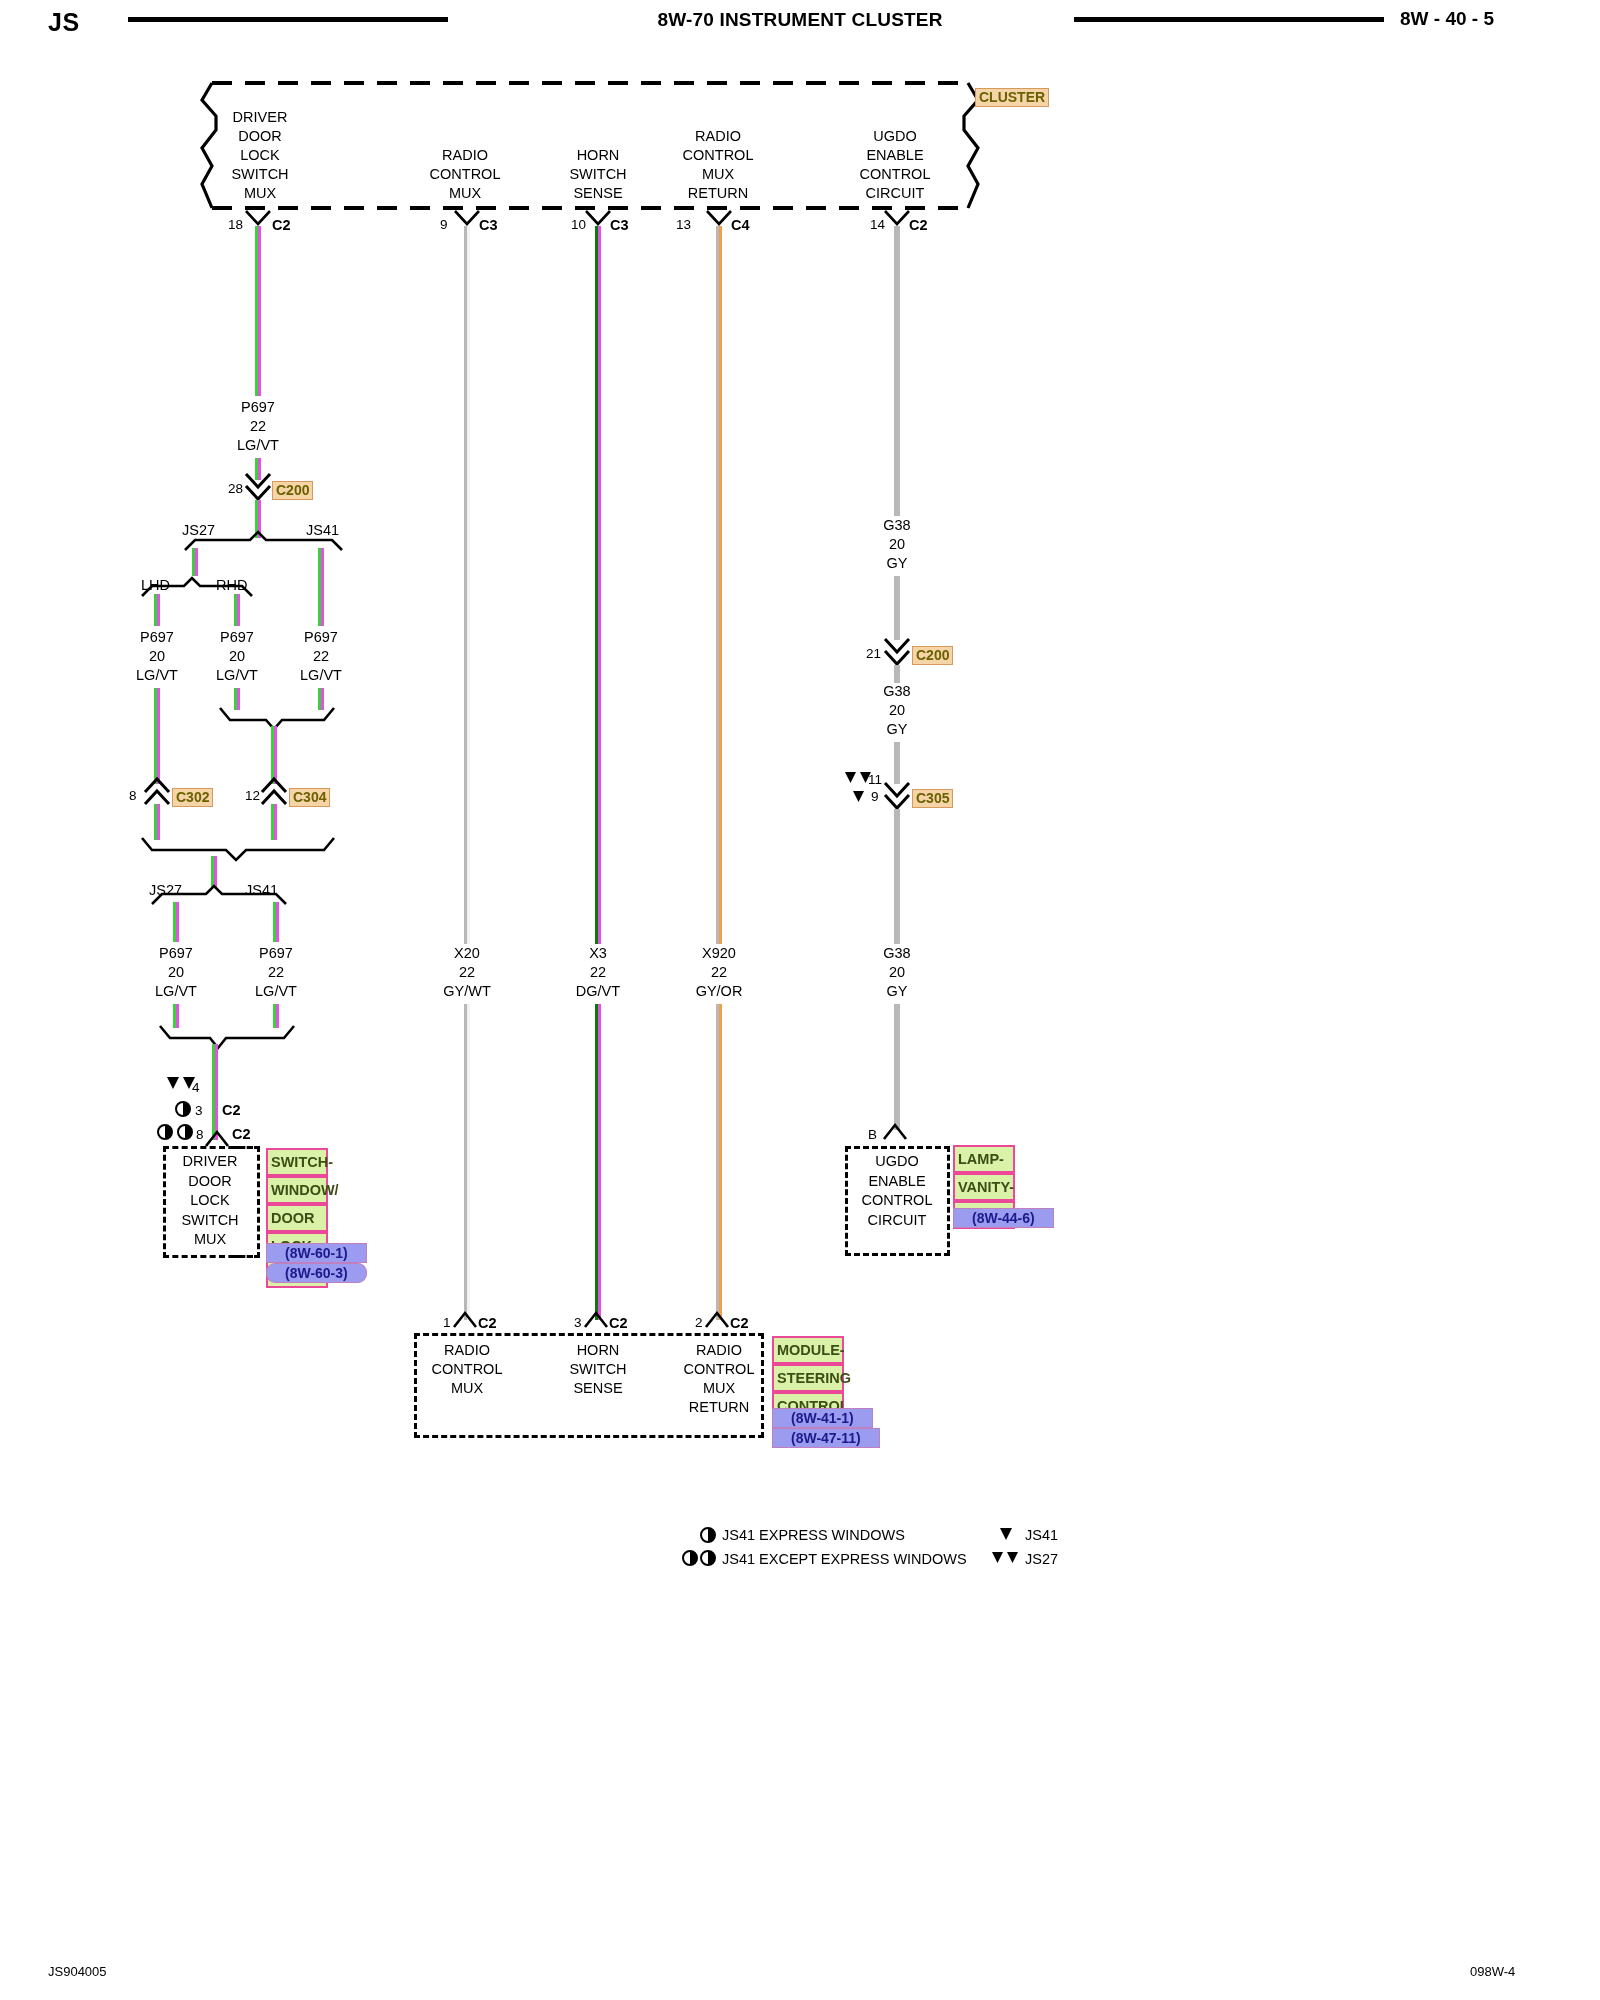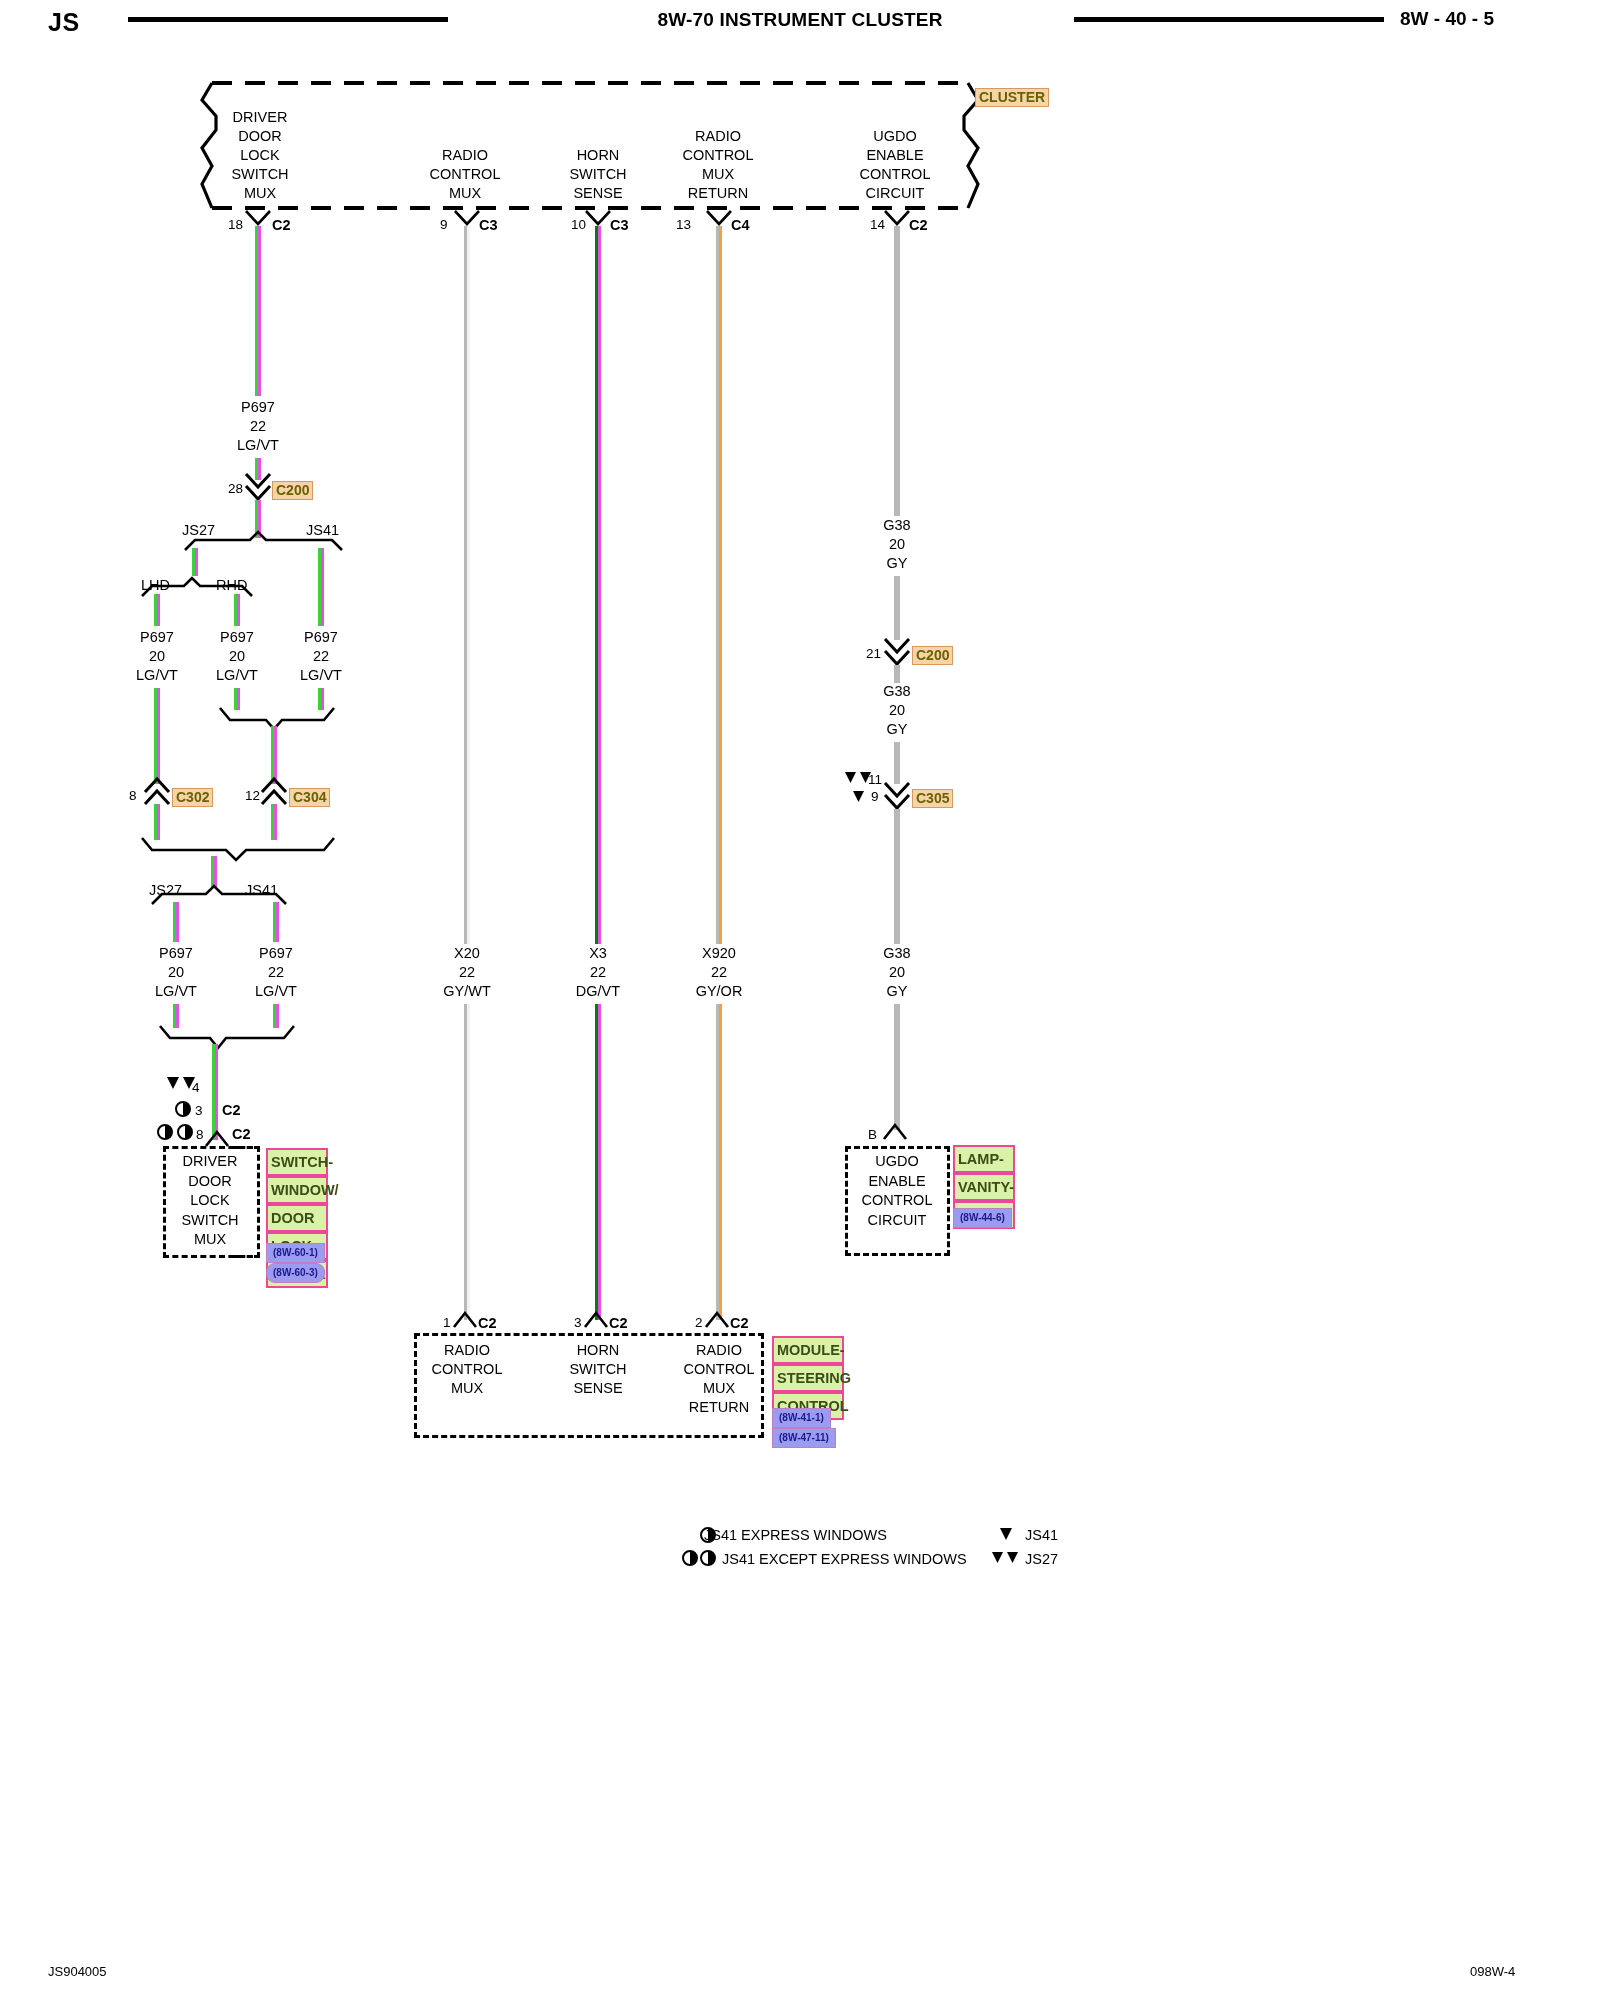--- a/index.html
+++ b/index.html
@@ -27,21 +27,21 @@
   .lbl-c{font-size:14.5px;line-height:19px;white-space:nowrap;text-align:center;}
   .pin{font-size:13.5px;}
   .conn{font-size:14.5px;font-weight:bold;}
   .tag-tan{
     background:#f5d5a8;border:1px solid #d89a5c;color:#6b6100;
     font-size:14px;font-weight:bold;line-height:17px;padding:0 3px;
     display:inline-block;white-space:nowrap;
   }
   .tag-purple{
     background:#9b9bf0;border:1px solid #c080c0;color:#1a1a8c;
-    font-size:10px;font-weight:bold;line-height:18px;padding:0 6px;
+    font-size:14px;font-weight:bold;line-height:18px;padding:0 18px;
     display:inline-block;white-space:nowrap;
   }
   .tag-green-multi{
     background:#d9f2a8;border:2px solid #ec4899;color:#3d4d16;
     font-size:14.5px;font-weight:bold;line-height:24px;padding:0 3px;
     display:block;white-space:nowrap;
   }
 
   
   .wire{position:absolute;width:6px;}
@@ -438,21 +438,21 @@
   <span class="tag-green-multi">LEFT</span>
 </div>
 <div class="abs tag-purple" style="left:953px;top:1208px;">(8W-44-6)</div>
 
 <div class="abs" style="left:700px;top:1527px;">
   <svg width="16" height="16">
     <circle cx="8" cy="8" r="7" fill="none" stroke="#000" stroke-width="2"></circle>
     <path d="M8,1 A7,7 0 0,1 8,15 Z" fill="#000"></path>
   </svg>
 </div>
-<div class="abs lbl" style="left:704px;top:1526px;">JS41 EXPRESS WINDOWS</div>
+<div class="abs lbl" style="left:722px;top:1526px;">JS41 EXPRESS WINDOWS</div>
 
 <div class="abs" style="left:682px;top:1550px;">
   <svg width="36" height="16">
     <circle cx="8" cy="8" r="7" fill="none" stroke="#000" stroke-width="2"></circle>
     <path d="M8,1 A7,7 0 0,1 8,15 Z" fill="#000"></path>
     <circle cx="26" cy="8" r="7" fill="none" stroke="#000" stroke-width="2"></circle>
     <path d="M26,1 A7,7 0 0,1 26,15 Z" fill="#000"></path>
   </svg>
 </div>
 <div class="abs lbl" style="left:722px;top:1550px;">JS41 EXCEPT EXPRESS WINDOWS</div>

